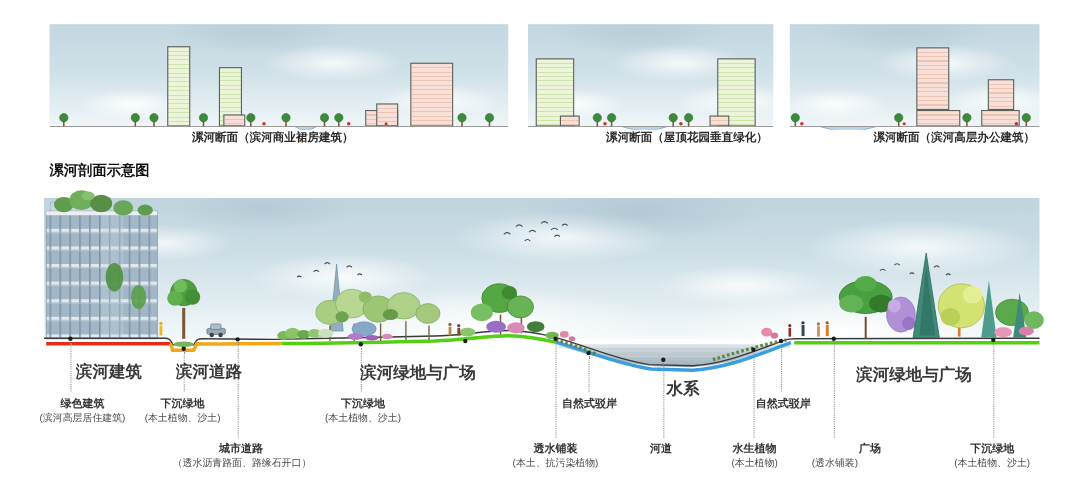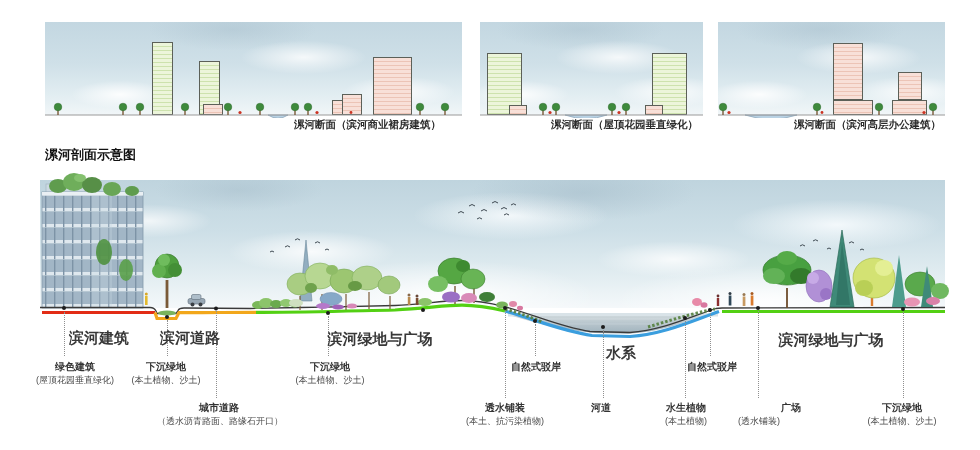--- a/index.html
+++ b/index.html
@@ -166,21 +166,21 @@
         </g>
     </g>
     <g fill="#cc3322">
       <circle cx="11" cy="90.5" r="1.6"></circle>
         <circle cx="104" cy="90.5" r="1.4"></circle>
         <circle cx="206" cy="90.5" r="1.6"></circle>
     </g>
   </svg>
 </div>
 
-<div class="pcap" style="left:29px;width:412px;">漯河断面（滨河商业裙房建筑）</div>
+<div class="pcap" style="left:42px;width:412px;text-align:center;">漯河断面（滨河商业裙房建筑）</div>
 <div class="pcap" style="left:480px;width:218px;">漯河断面（屋顶花园垂直绿化）</div>
 <div class="pcap" style="left:718px;width:223px;">漯河断面（滨河高层办公建筑）</div>
 
 <div class="main-title">漯河剖面示意图</div>
 <div class="main-sky"></div>
 
 <svg id="main-svg" width="980" height="450" viewBox="0 0 980 450">
   <defs>
     <pattern id="fac" width="9" height="16" patternUnits="userSpaceOnUse">
       <rect width="9" height="16" fill="#a2b6c6"></rect>
@@ -416,21 +416,21 @@
 <div class="leader" style="left:758px;top:311px;height:87px;"></div>
 <div class="leader" style="left:903px;top:312px;height:86px;"></div>
 
 <div class="zlbl" style="left:99px;top:329px;">滨河建筑</div>
 <div class="zlbl" style="left:190px;top:329px;">滨河道路</div>
 <div class="zlbl" style="left:380px;top:330px;">滨河绿地与广场</div>
 <div class="zlbl" style="left:621px;top:344px;">水系</div>
 <div class="zlbl" style="left:831px;top:331px;">滨河绿地与广场</div>
 
 <div class="ctitle" style="left:75px;top:360px;">绿色建筑</div>
-<div class="csub" style="left:75px;top:374px;">(屋顶花园垂直绿化)</div>
+<div class="csub" style="left:75px;top:374px;">(滨河高层居住建筑)</div>
 <div class="ctitle" style="left:166px;top:360px;">下沉绿地</div>
 <div class="csub" style="left:166px;top:374px;">(本土植物、沙土)</div>
 <div class="ctitle" style="left:219px;top:401px;">城市道路</div>
 <div class="csub" style="left:220px;top:415px;text-align:right;">（透水沥青路面、路缘石开口）</div>
 <div class="ctitle" style="left:330px;top:360px;">下沉绿地</div>
 <div class="csub" style="left:330px;top:374px;">(本土植物、沙土)</div>
 <div class="ctitle" style="left:505px;top:401px;">透水铺装</div>
 <div class="csub" style="left:505px;top:415px;">(本土、抗污染植物)</div>
 <div class="ctitle" style="left:536px;top:360px;">自然式驳岸</div>
 <div class="ctitle" style="left:601px;top:401px;">河道</div>

